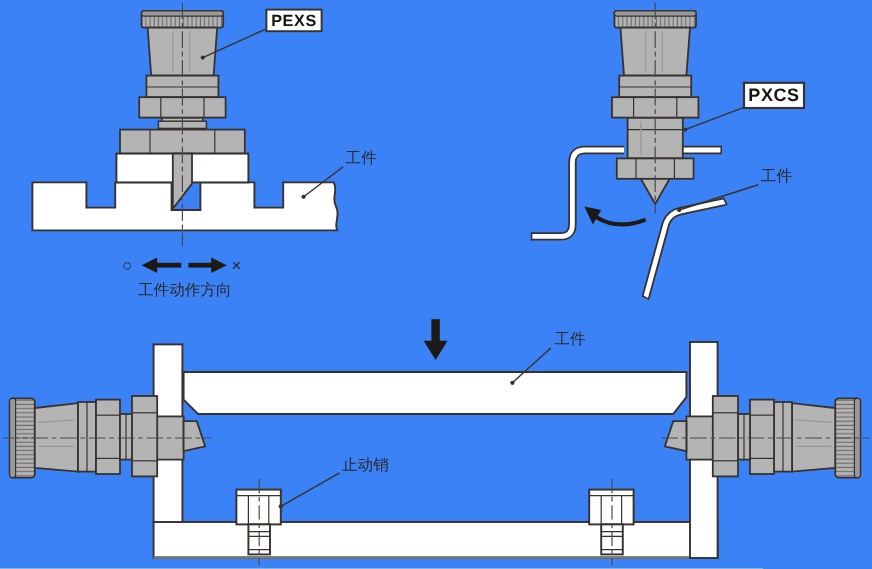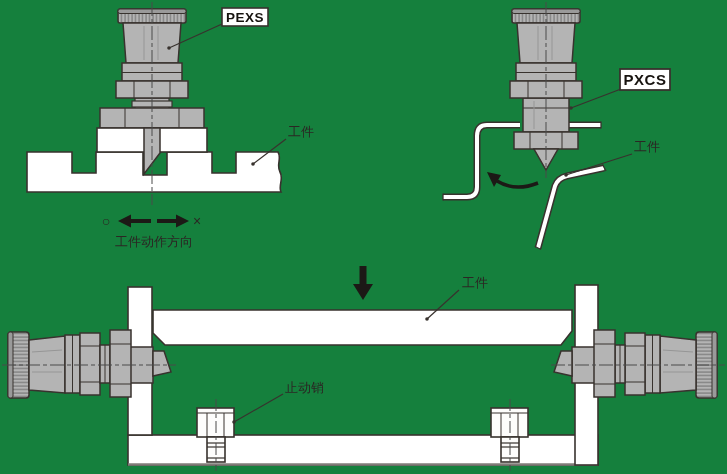--- a/index.html
+++ b/index.html
@@ -1,16 +1,16 @@
 <!DOCTYPE html>
 <html><head>
 <meta charset="utf-8">
 <style>
   html,body{margin:0;padding:0;background:#ffffff;}
-  .canvas{position:relative;width:727px;height:474px;background:#15803d;overflow:hidden;
+  .canvas{position:relative;width:727px;height:474px;background:#3b82f6;overflow:hidden;
           font-family:"Liberation Sans","DejaVu Sans",sans-serif;}
   svg{position:absolute;left:0;top:0;}
   svg text{font-family:"Liberation Sans","DejaVu Sans",sans-serif;}
   .lbl{font-size:13px;fill:#2b2724;}
   .model{font-size:13.5px;font-weight:bold;fill:#17130f;letter-spacing:.5px;}
   .model-lg{font-size:15px;font-weight:bold;fill:#17130f;letter-spacing:.5px;}
   .sym{font-size:14px;fill:#2b2724;}
 </style>
 </head>
 <body>

